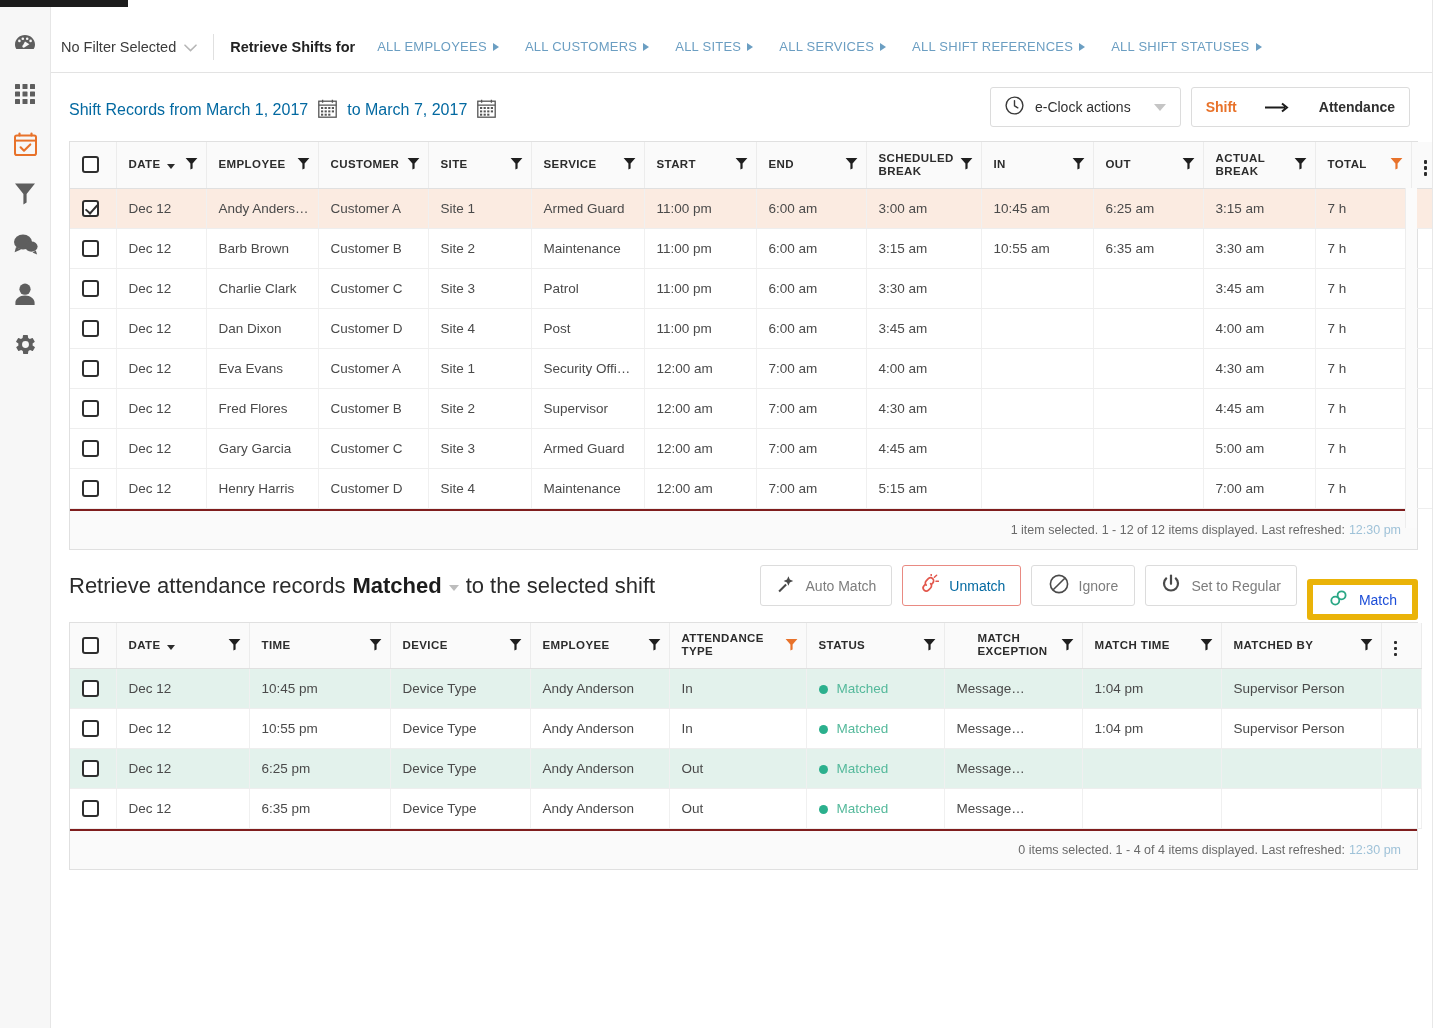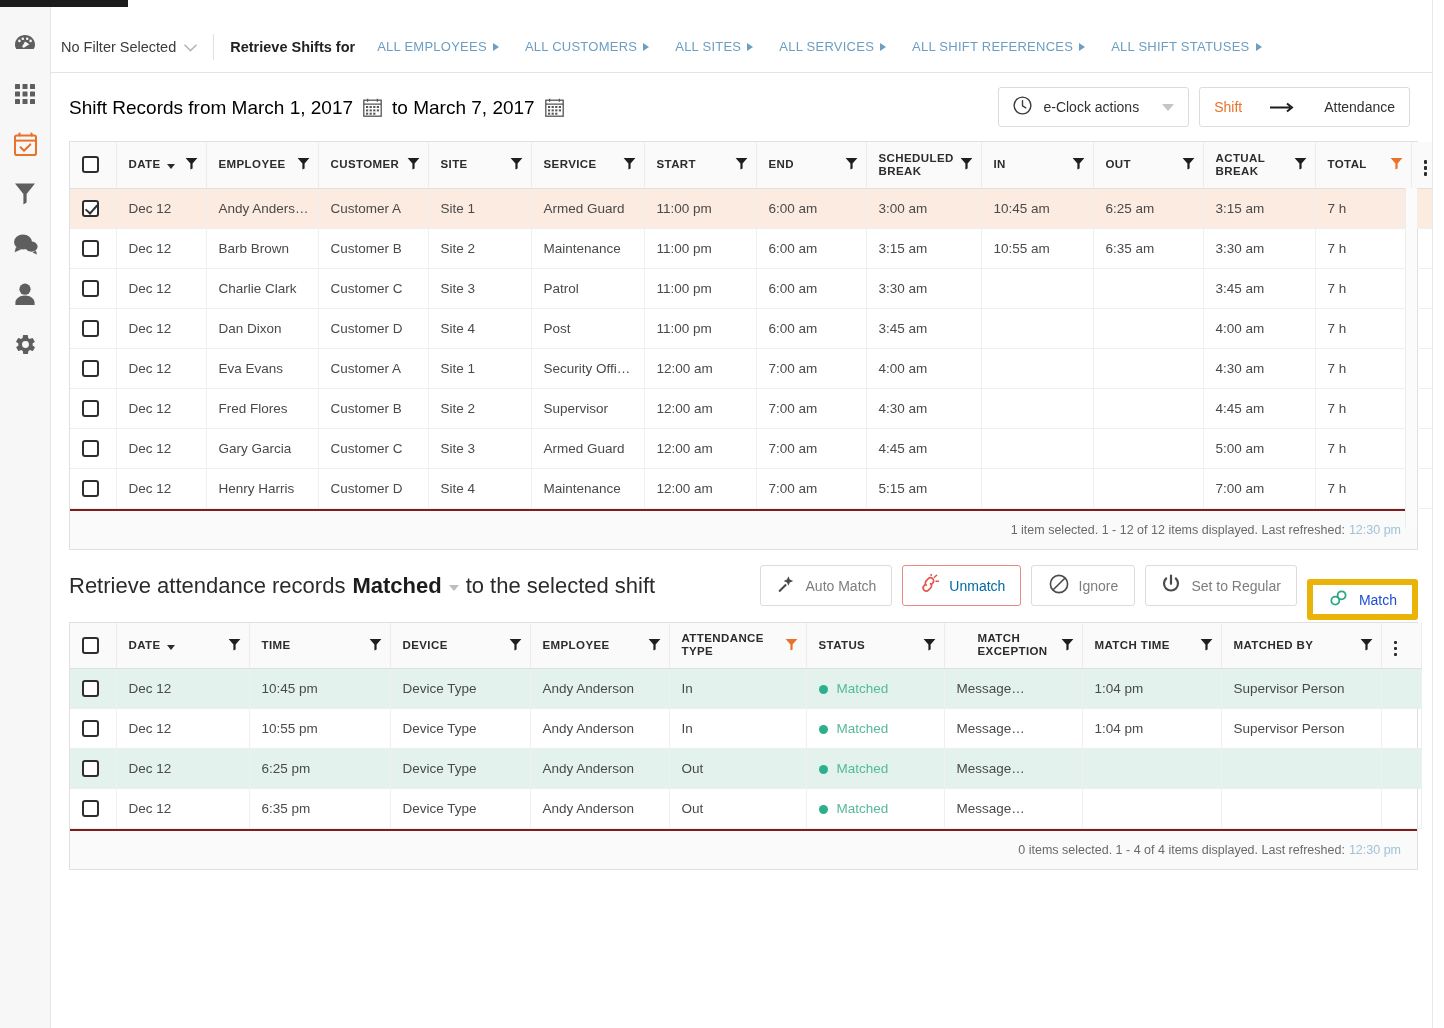--- a/index.html
+++ b/index.html
@@ -88,21 +88,21 @@
     border-bottom: 4.5px solid transparent;
   }
 
   
   .subheader {
     height: 68px; display: flex; align-items: center;
     padding: 0 22px 0 18px; justify-content: space-between;
   }
   .shiftrange {
     display: flex; align-items: baseline; gap: 10px;
-    font-size: 19px; color: #000000;
+    font-size: 16px; color: #0369a1;
   }
   .cal-ico { position: relative; top: 3px; cursor: pointer; }
   .hdr-actions { display: flex; align-items: center; gap: 10px; }
   .hbtn {
     height: 40px; border: 1px solid #dcdcdc; border-radius: 3px;
     background: #fff; display: flex; align-items: center;
     padding: 0 14px; gap: 11px; font-size: 14px; color: #303030;
     cursor: pointer; white-space: nowrap;
   }
   .hbtn .caret {
@@ -377,21 +377,21 @@
         <div class="hbtn">
           <span>
             <svg width="19" height="19" viewBox="0 0 19 19">
                 <circle cx="9.5" cy="9.5" r="8.4" fill="none" stroke="#3a3a3a" stroke-width="1.4"></circle>
                 <path d="M9.5 4.6v5.2l3.3 2" fill="none" stroke="#3a3a3a" stroke-width="1.4" stroke-linecap="round"></path>
               </svg>
           </span>
           <span>e-Clock actions</span>
           <span class="caret"></span>
         </div>
-        <div class="hbtn" style="gap:28px;">
+        <div class="hbtn" style="gap:28px;font-weight:bold;">
           <span class="toggle-shift">Shift</span>
           <span class="toggle-arrow">
             <svg width="26" height="11" viewBox="0 0 26 11">
                 <path d="M0 5.5h20M17 1.4l5 4.1-5 4.1" fill="none" stroke="#1c1c1c" stroke-width="2"></path>
               </svg>
           </span>
           <span>Attendance</span>
         </div>
       </div>
     </div>

